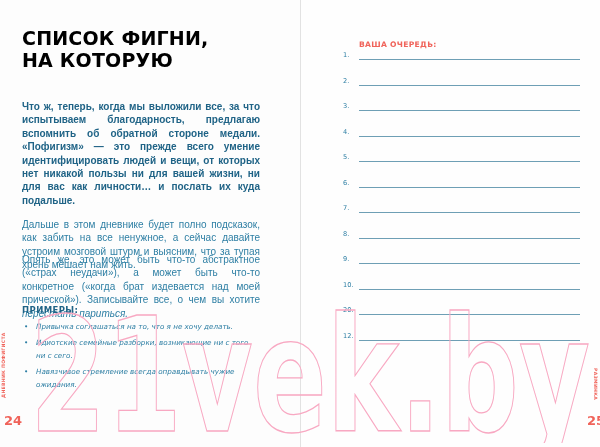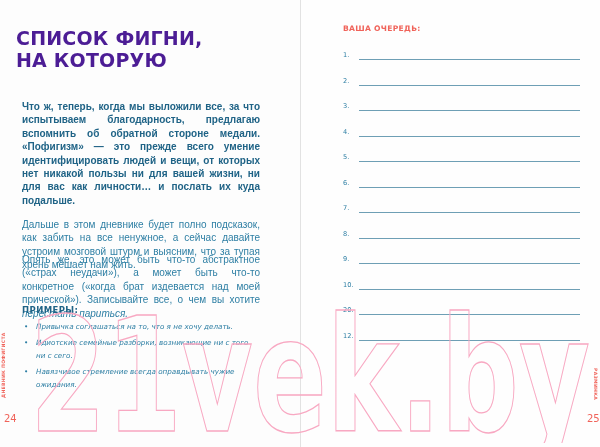--- a/index.html
+++ b/index.html
@@ -9,24 +9,24 @@
       font-family: "Liberation Sans", sans-serif;
     }
     .page { position: absolute; top: 0; height: 447px; background: #fdfdfd; }
     .page-left { left: 0; width: 300px; }
     .page-right { left: 301px; width: 299px; background: #fefefe; }
     .divider {
       position: absolute; left: 300px; top: 0; width: 1px; height: 447px;
       background: #e2e2e2;
     }
     .title {
-      position: absolute; left: 16px; top: 28px; margin: 0;
+      position: absolute; left: 22px; top: 28px; margin: 0;
       font-family: "DejaVu Sans", sans-serif;
       font-weight: bold; font-size: 19px; line-height: 21.5px;
-      color: #4c1d95; letter-spacing: 0.2px;
+      color: #000000; letter-spacing: 0.2px;
     }
     .title span { display: block; }
     .body-text {
       position: absolute; left: 22px; width: 238px;
       font-family: Liberation Sans, sans-serif;
       font-size: 10px; line-height: 13.4px; color: #2e7fa4; margin: 0;
       text-align: justify; text-align-last: left;
     }
     .lead { top: 100px; font-weight: bold; color: #1f6386; }
     .p2 { top: 166px; }
@@ -53,33 +53,33 @@
     .running-head-left {
       position: absolute; left: 1px; top: 398px; transform-origin: 0 0;
       transform: rotate(-90deg);
       font-family: "DejaVu Sans", sans-serif;
       font-size: 4.6px; font-weight: bold; color: #f0635a; letter-spacing: 0.3px;
       white-space: nowrap;
     }
     .page-number {
       position: absolute; top: 413px;
       font-family: "DejaVu Sans", sans-serif;
-      font-weight: normal; font-size: 10px; color: #f0635a;
+      font-weight: bold; font-size: 13px; color: #f0635a;
     }
     .pn-left { left: 4px; }
     .pn-right { left: 587px; }
     .running-head-right {
       position: absolute; left: 598px; top: 368px; transform-origin: 0 0;
       transform: rotate(90deg);
       font-family: "DejaVu Sans", sans-serif;
       font-size: 4.6px; font-weight: bold; color: #f0635a; letter-spacing: 0.3px;
       white-space: nowrap;
     }
     .queue-heading {
-      position: absolute; left: 343px; top: 24px; margin: 0;
+      position: absolute; left: 343px; top: 24px; margin: 16px;
       font-family: "DejaVu Sans", sans-serif;
       font-weight: bold; font-size: 7.6px; color: #f0635a; letter-spacing: 0.3px;
     }
     .queue-list { position: absolute; left: 343px; top: 0; width: 240px; height: 447px; }
     .queue-row { position: absolute; left: 0; width: 240px; height: 14px; }
     .queue-num {
       position: absolute; left: 0; top: 0;
       font-family: "DejaVu Sans", sans-serif;
       font-size: 6.6px; color: #2e7fa4;
     }

